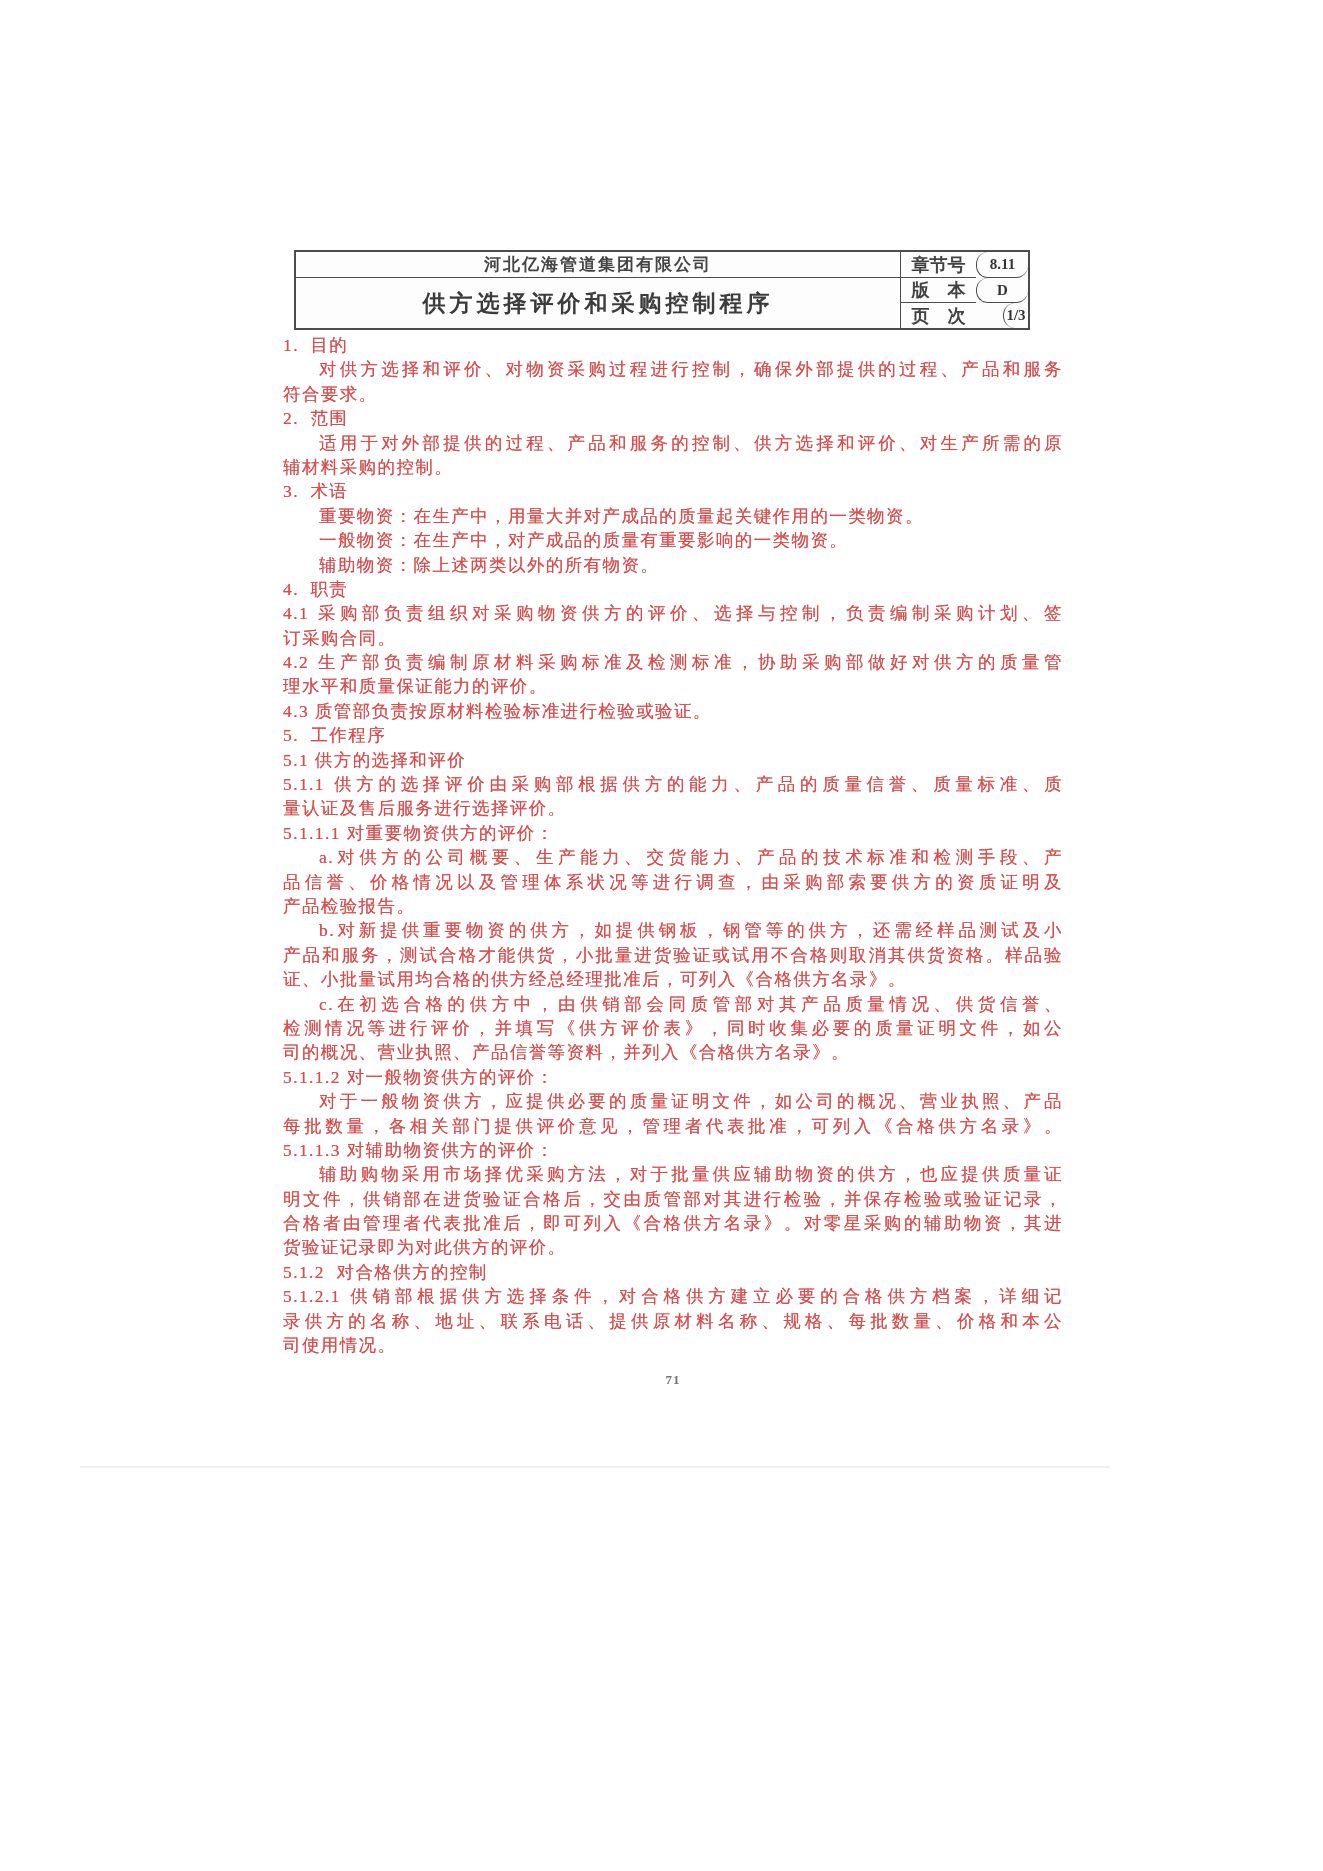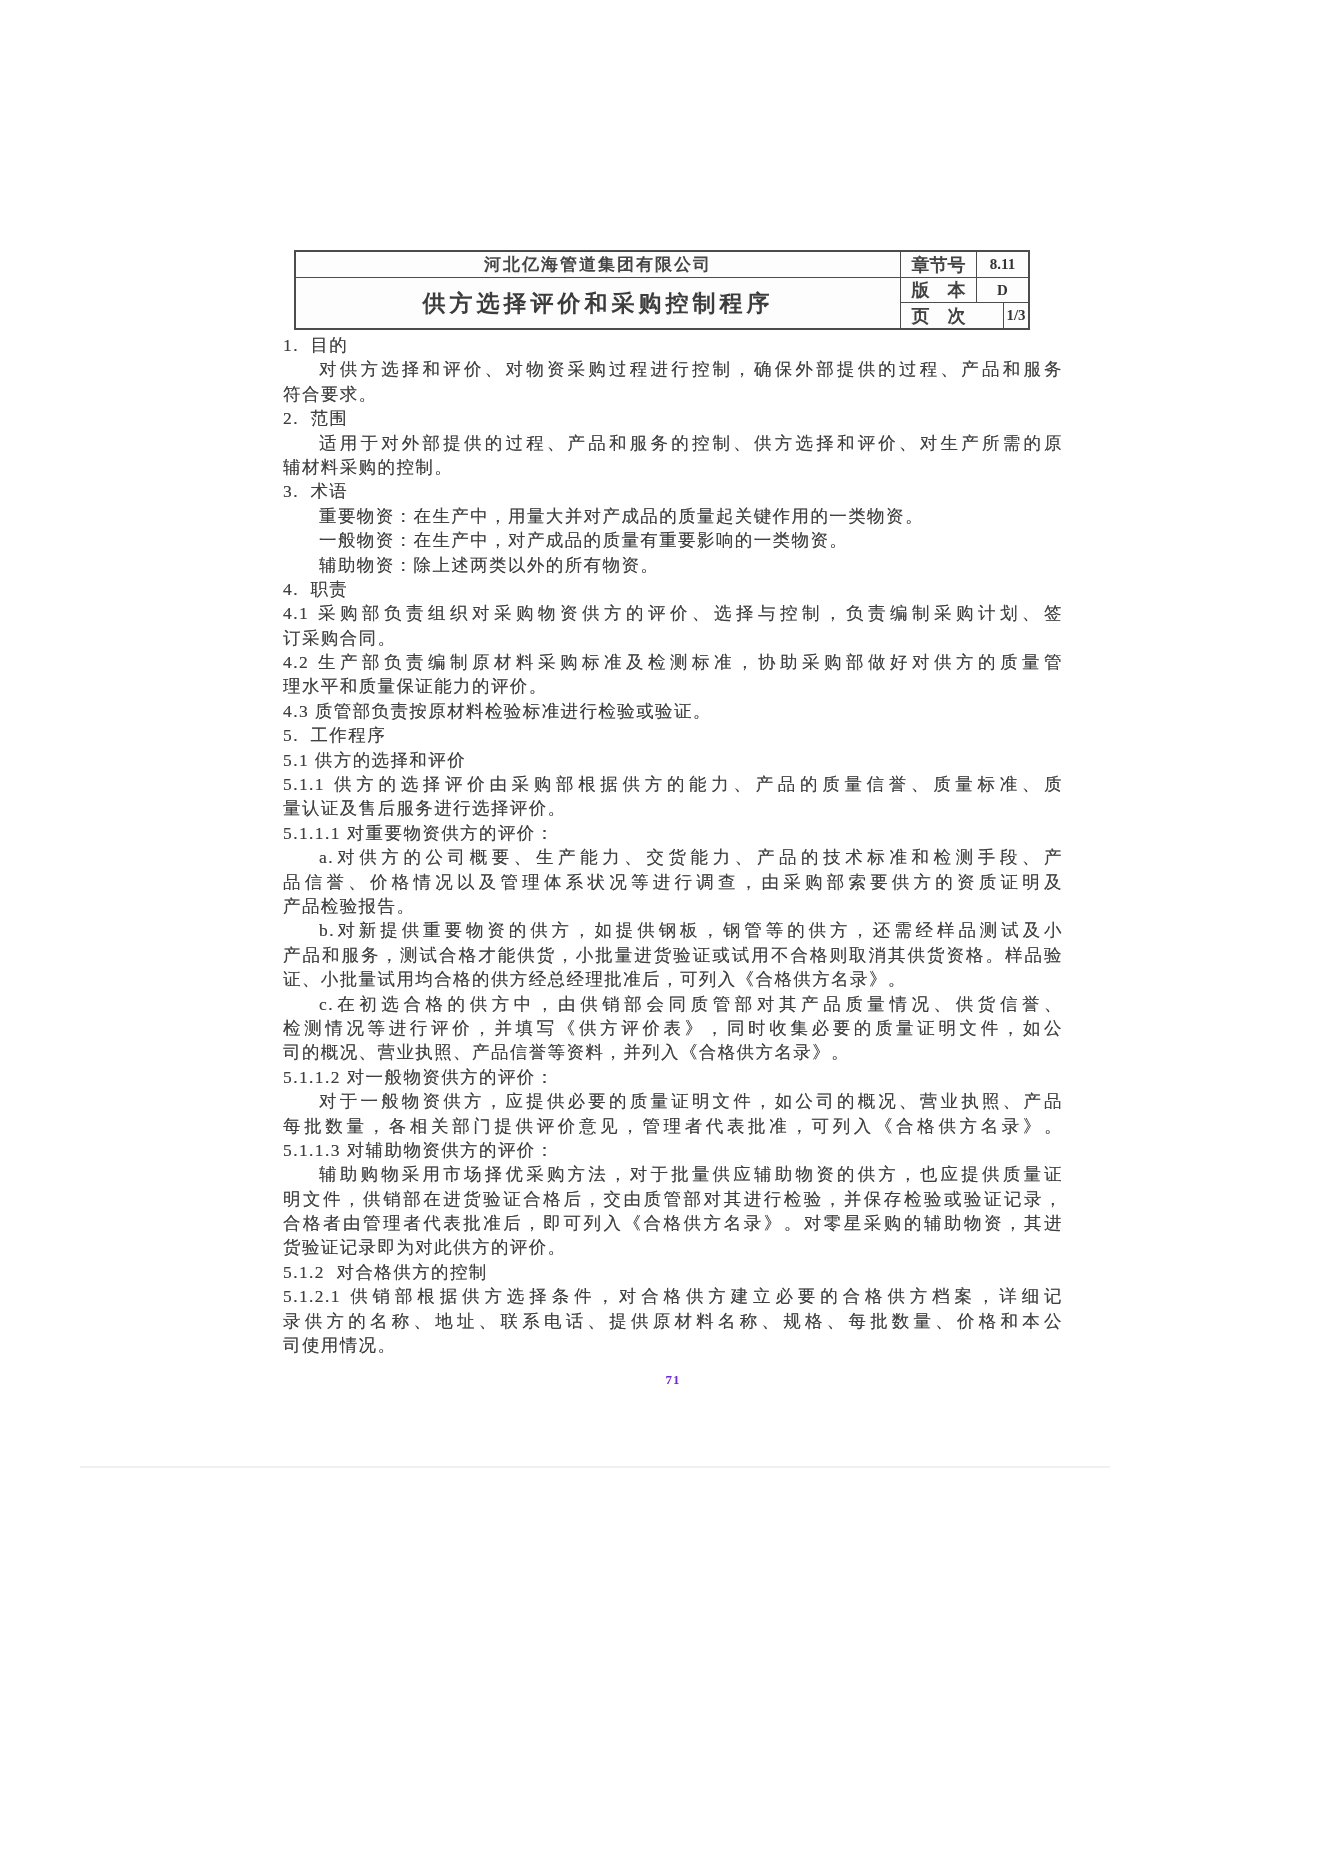--- a/index.html
+++ b/index.html
@@ -48,28 +48,28 @@
     color: #454545;
   }
   .title-cell {
     grid-column: 1; grid-row: 2 / span 2;
     font-size: 23px;
     font-weight: bold;
     letter-spacing: 4px;
     color: #3c3c3c;
   }
   .meta-label { border-left: 1px solid #4c4c4c; font-size: 18px; font-weight: bold; color: #424242; }
-  .meta-value { border-left: 1px solid #4c4c4c; font-size: 15px; font-weight: bold; color: #333333; }
+  .meta-value { border-left: 1px solid #4c4c4c; font-size: 15px; font-weight: bold; color: #333333; border-radius: 12px; }
   .rb { border-bottom: 1px solid #4c4c4c; }
   
   .doc-body {
     position: absolute;
     left: 283px; top: 333px;
     width: 780px;
-    color: #404040;
+    color: #ef4444;
     text-shadow: 0 0 0.6px rgba(62,62,62,0.55);
   }
   .line {
     box-sizing: border-box;
     width: 780px;
     height: 24.4px;
     line-height: 24.4px;
     font-size: 17.5px;
     letter-spacing: 1.4px;
     white-space: pre-wrap;
@@ -81,21 +81,21 @@
     text-align-last: justify;
   }
   
   .page-number {
     position: absolute;
     left: 283px; top: 1372px;
     width: 780px;
     text-align: center;
     font-size: 13px;
     font-weight: bold;
-    color: #6d28d9;
+    color: #737373;
     letter-spacing: 1px;
   }
   .bottom-rule {
     position: absolute;
     left: 80px; top: 1466px;
     width: 1030px; height: 2px;
     background: #f0f0f0;
   }
 </style>
 </head>

